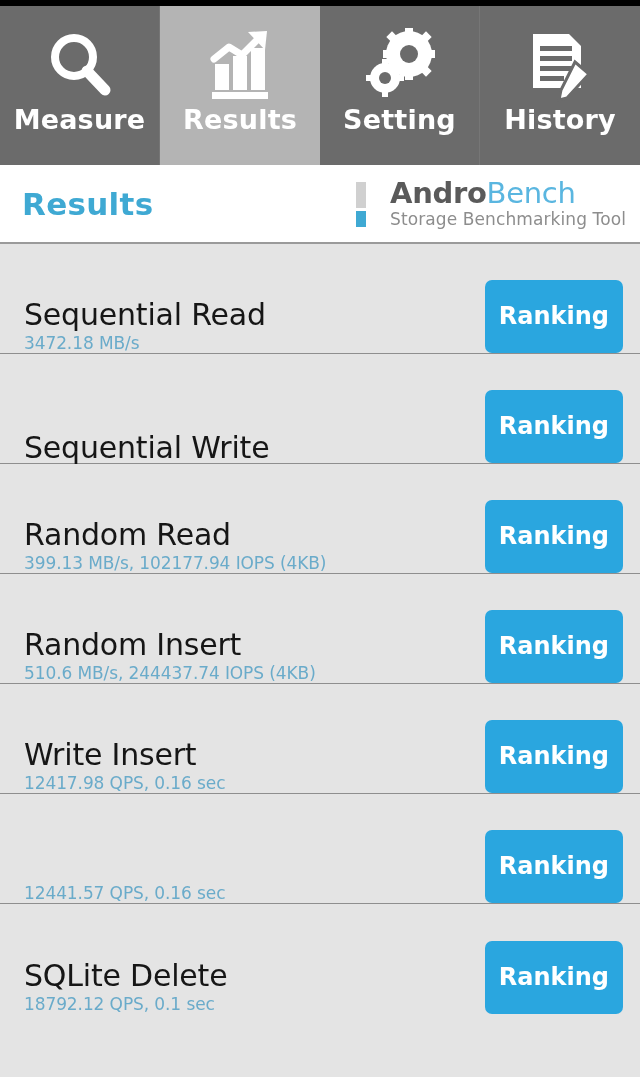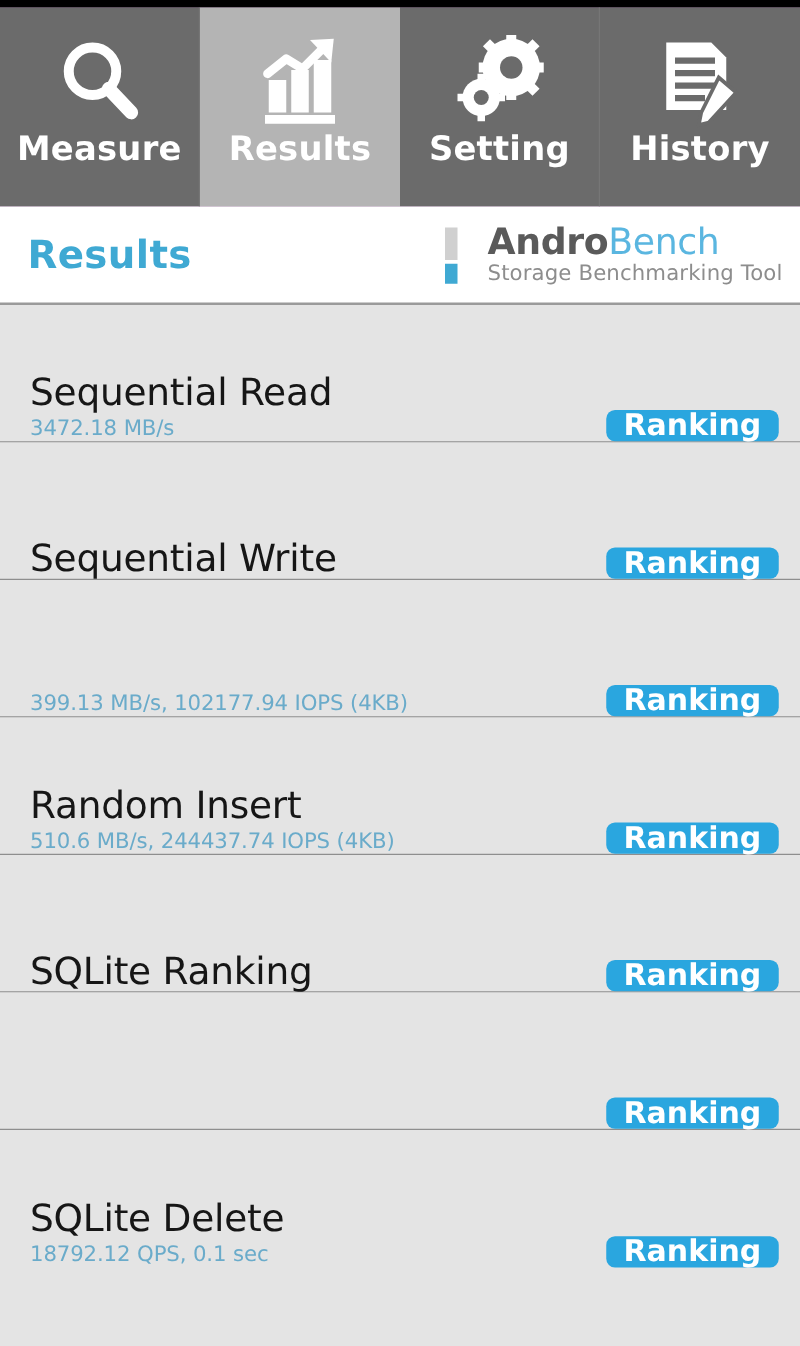--- a/index.html
+++ b/index.html
@@ -168,21 +168,21 @@
     line-height: 1.05;
     letter-spacing: -0.1px;
   }
   .ranking-btn {
     background: #2aa6df;
     color: #ffffff;
     font-size: 24px;
     font-weight: 700;
     border: none;
     border-radius: 7px;
-    padding: 0 14px;
+    padding: 24px 14px;
     min-width: 104px;
     text-align: center;
     cursor: pointer;
     font-family: inherit;
     line-height: 1.05;
   }
 </style>
 </head>
 <body>
 
@@ -288,42 +288,45 @@
 
     <div class="result-row">
       <div class="result-text">
         <div class="result-title">Sequential Write</div>
       </div>
       <button class="ranking-btn">Ranking</button>
     </div>
 
     <div class="result-row">
       <div class="result-text">
+        <div class="result-title">Random Read</div>
         <div class="result-value">399.13 MB/s, 102177.94 IOPS (4KB)</div>
       </div>
       <button class="ranking-btn">Ranking</button>
     </div>
 
     <div class="result-row">
       <div class="result-text">
         <div class="result-title">Random Insert</div>
         <div class="result-value">510.6 MB/s, 244437.74 IOPS (4KB)</div>
       </div>
       <button class="ranking-btn">Ranking</button>
     </div>
 
     <div class="result-row">
       <div class="result-text">
-        <div class="result-title">SQLite Ranking</div>
-      </div>
-      <button class="ranking-btn">Ranking</button>
-    </div>
-
-    <div class="result-row">
-      <div class="result-text">
+        <div class="result-title">Write Insert</div>
+        <div class="result-value">12417.98 QPS, 0.16 sec</div>
+      </div>
+      <button class="ranking-btn">Ranking</button>
+    </div>
+
+    <div class="result-row">
+      <div class="result-text">
+        <div class="result-value">12441.57 QPS, 0.16 sec</div>
       </div>
       <button class="ranking-btn">Ranking</button>
     </div>
 
     <div class="result-row last">
       <div class="result-text">
         <div class="result-title">SQLite Delete</div>
         <div class="result-value">18792.12 QPS, 0.1 sec</div>
       </div>
       <button class="ranking-btn">Ranking</button>

